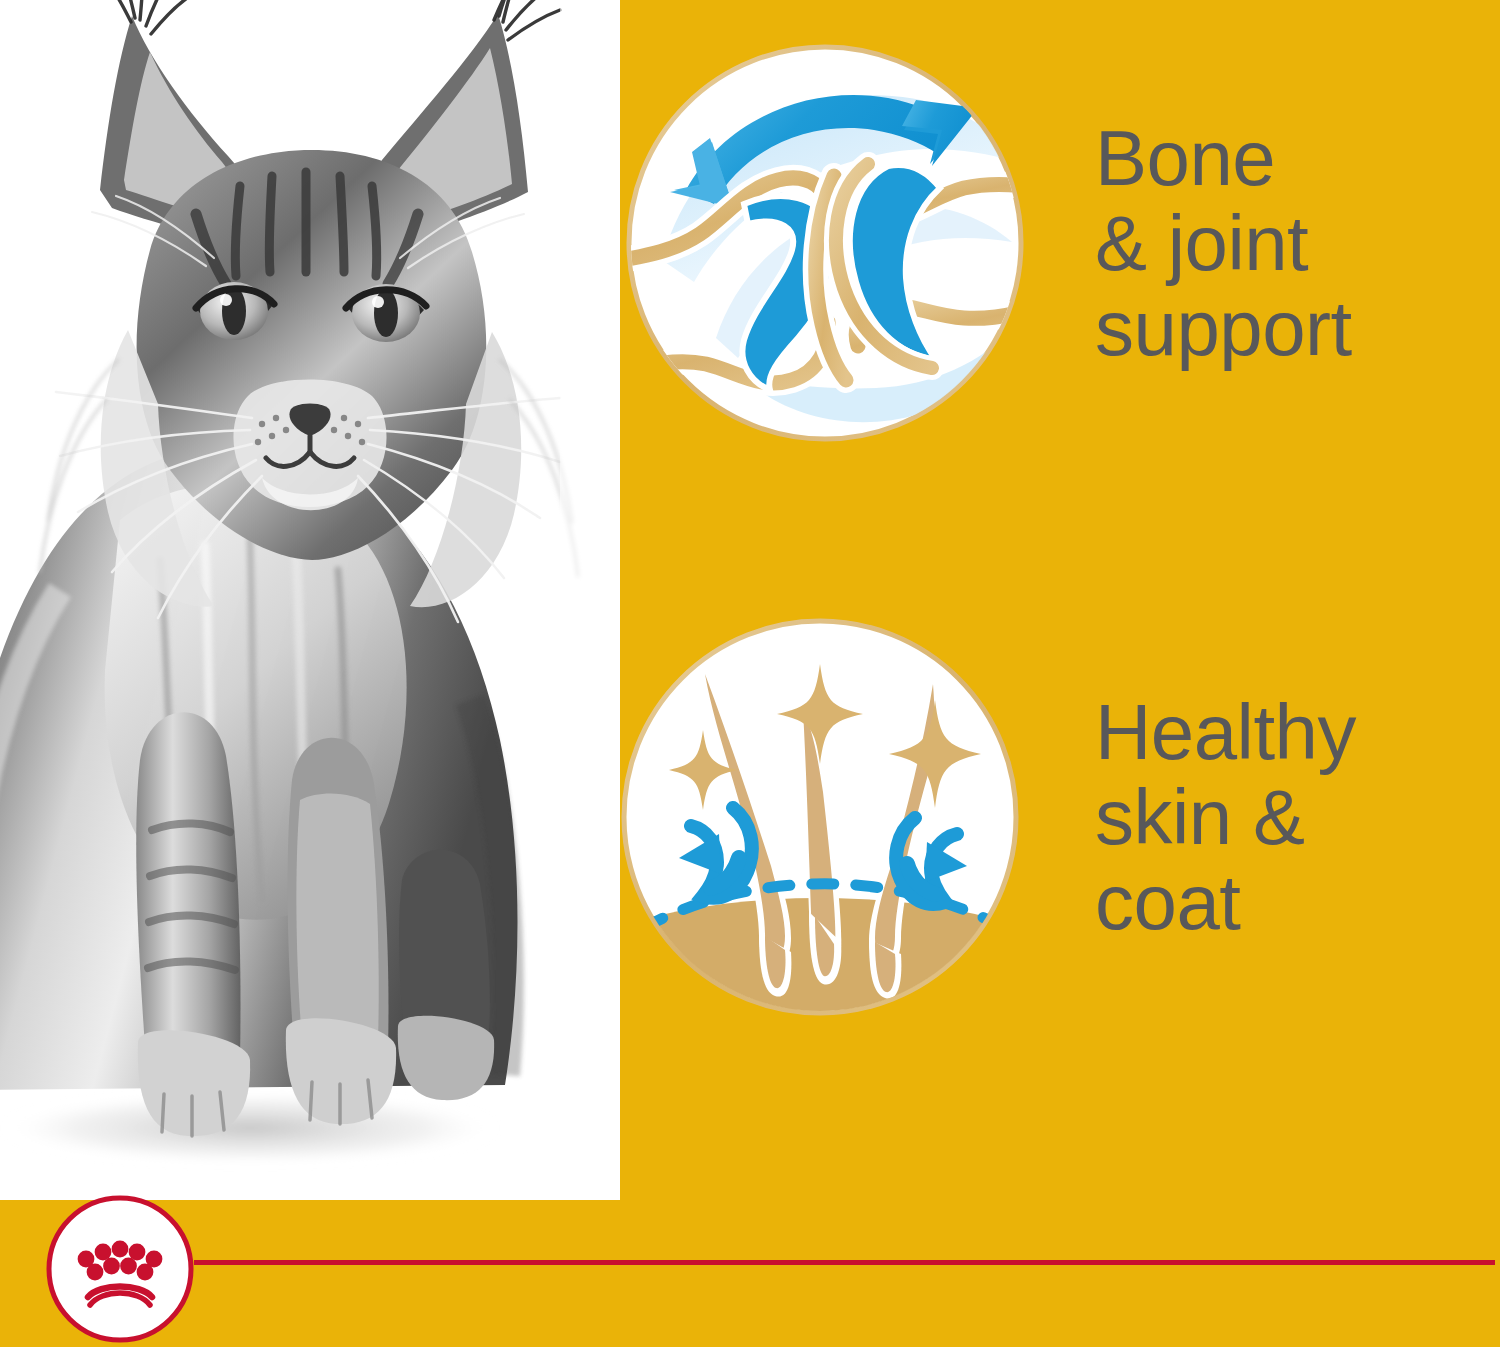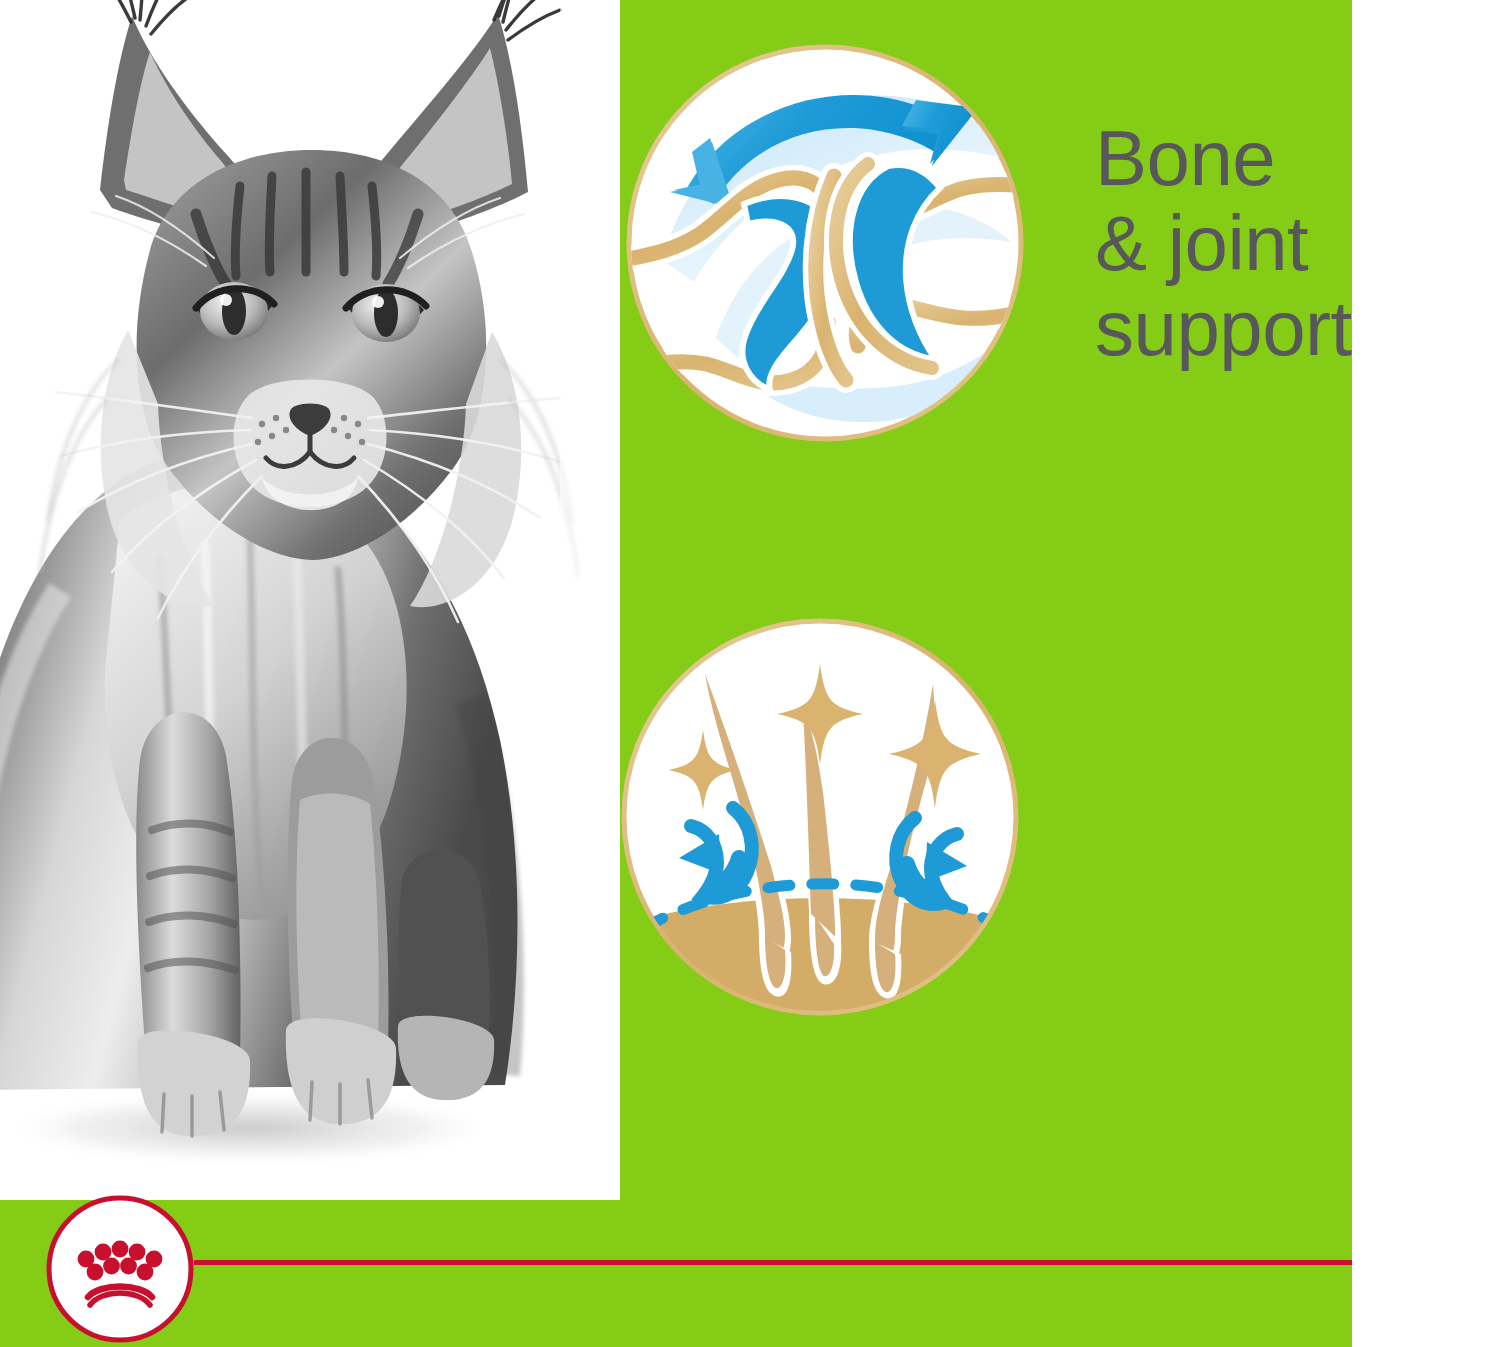--- a/index.html
+++ b/index.html
@@ -5,23 +5,23 @@
   html, body {
     margin: 0;
     padding: 0;
     background: #ffffff;
   }
   body {
     font-family: "Liberation Sans", sans-serif;
   }
   .page {
     position: relative;
-    width: 1352px;
+    width: 1500px;
     height: 1347px;
-    background: #84cc16;
+    background: #eab308;
     overflow: hidden;
   }
 
   
   .cat-photo {
     position: absolute;
     left: 0;
     top: 0;
     width: 620px;
     height: 1200px;
@@ -466,20 +466,23 @@
           <polygon points="64,246 104,222 106,262" fill="#1e9bd7"></polygon>
           <path d="M96 276 C110 272 120 260 124 246" fill="none" stroke="#1e9bd7" stroke-width="16" stroke-linecap="round"></path>
 
           <path d="M300 206 C282 220 276 246 286 268 C294 288 312 296 330 290
                    C322 280 316 268 316 256 C316 240 326 226 342 222" fill="none" stroke="#1e9bd7" stroke-width="14" stroke-linecap="round"></path>
           <polygon points="352,254 312,230 310,270" fill="#1e9bd7"></polygon>
           <path d="M320 282 C306 278 296 266 292 252" fill="none" stroke="#1e9bd7" stroke-width="16" stroke-linecap="round"></path>
         </g>
       </svg>
     </div>
+    <div class="benefit-label">Healthy
+skin &amp;
+coat</div>
   </div>
 
   <div class="footer">
     <div class="brand-logo">
       <svg viewBox="0 0 152 152" xmlns="http://www.w3.org/2000/svg" aria-hidden="true">
         <circle cx="76" cy="76" r="71" fill="#ffffff" stroke="#c8102e" stroke-width="5"></circle>
         <g fill="#c8102e">
 
           <circle cx="42" cy="66" r="8.4"></circle>
           <circle cx="59" cy="59" r="8.4"></circle>

